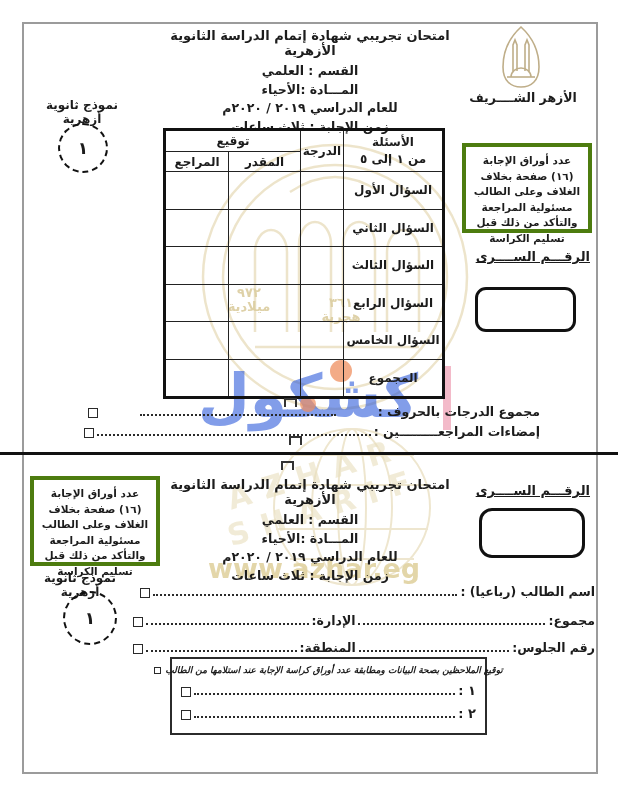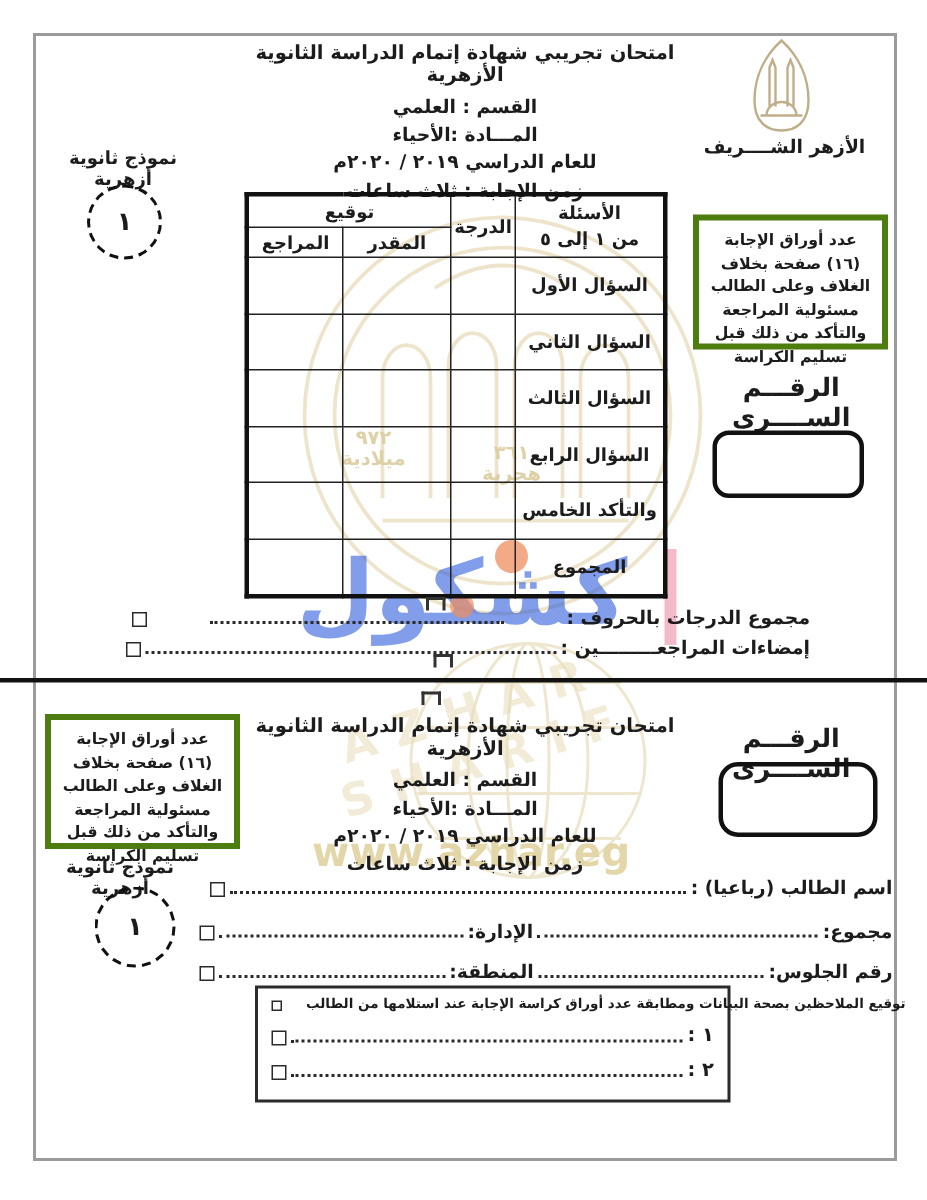--- a/index.html
+++ b/index.html
@@ -29,21 +29,21 @@
   .org-text{width:150px;text-align:center;}
   .org-text .o1{font-size:12.5px;font-weight:bold;}
   .org-text .o2{font-size:11.5px;font-weight:bold;margin-top:1px;}
 
   .model-label{width:108px;text-align:center;font-size:12px;font-weight:bold;}
   .model-circle{width:46px;height:46px;border:2.5px dashed #111;border-radius:50%;
     display:flex;align-items:center;justify-content:center;font-size:17px;font-weight:bold;background:transparent;}
 
   .notice-box{border:4px solid #4d7c0f;box-sizing:border-box;padding:6px 4px;
     font-size:10.5px;font-weight:bold;text-align:center;line-height:15.5px;background:transparent;}
-  .secret-label{text-align:center;font-size:17px;font-weight:bold;}
+  .secret-label{font-size:13px;font-weight:bold;text-decoration:underline;}
   .secret-box{border:3px solid #111;border-radius:11px;box-sizing:border-box;background:transparent;}
 
   
   table.grades{border-collapse:collapse;table-layout:fixed;direction:rtl;background:transparent;}
   table.grades td{border:1.2px solid #222;font-size:12px;font-weight:bold;text-align:center;
     vertical-align:middle;padding:0;background:transparent;}
   table.grades{border:3px solid #111;}
   td.qhead div{line-height:17px;}
   td.qlabel{text-align:right;padding-right:9px;}
   tr.h1 td{height:20px;}
@@ -54,21 +54,21 @@
   .dotrow{display:flex;align-items:flex-end;direction:rtl;}
   .dotrow .lbl{font-weight:bold;white-space:nowrap;}
   .dots{flex:1;border-bottom:2px dotted #2a2a2a;height:4px;margin:0 3px 3px 3px;}
   .sq{width:10px;height:10px;border:1.5px solid #2a2a2a;box-sizing:border-box;margin-bottom:1px;flex:none;background:transparent;}
   .regmark{width:13px;height:9px;border:2px solid #333;border-bottom:none;box-sizing:border-box;}
 
   .divider{left:0;top:452px;width:618px;height:2.5px;background:#111;}
 
   
   .obs-box{border:2.5px solid #2b2b2b;box-sizing:border-box;padding:6px 9px 4px 9px;background:transparent;}
-  .obs-title{display:flex;justify-content:flex-end;align-items:center;gap:16px;font-size:9px;font-weight:bold;white-space:nowrap;}
+  .obs-title{display:flex;justify-content:center;align-items:center;gap:4px;font-size:9px;font-weight:bold;white-space:nowrap;font-style:italic;}
   .obs-title .sq{width:7px;height:7px;margin:0;}
   .obs-line{margin-top:8px;}
   .obs-line .lbl{font-size:13px;}
 </style>
 </head>
 <body>
 
 <div class="page">
 
   <svg class="abs wm" style="left:195px;top:132px;opacity:.7;" width="280" height="290" viewBox="0 0 280 290">
@@ -179,21 +179,21 @@
       <td></td>
       <td></td>
     </tr>
     <tr class="r">
       <td class="qlabel">السؤال الرابع</td>
       <td></td>
       <td></td>
       <td></td>
     </tr>
     <tr class="r">
-      <td class="qlabel">والتأكد الخامس</td>
+      <td class="qlabel">السؤال الخامس</td>
       <td></td>
       <td></td>
       <td></td>
     </tr>
     <tr class="r">
       <td class="qlabel">المجموع</td>
       <td></td>
       <td></td>
       <td></td>
     </tr>

